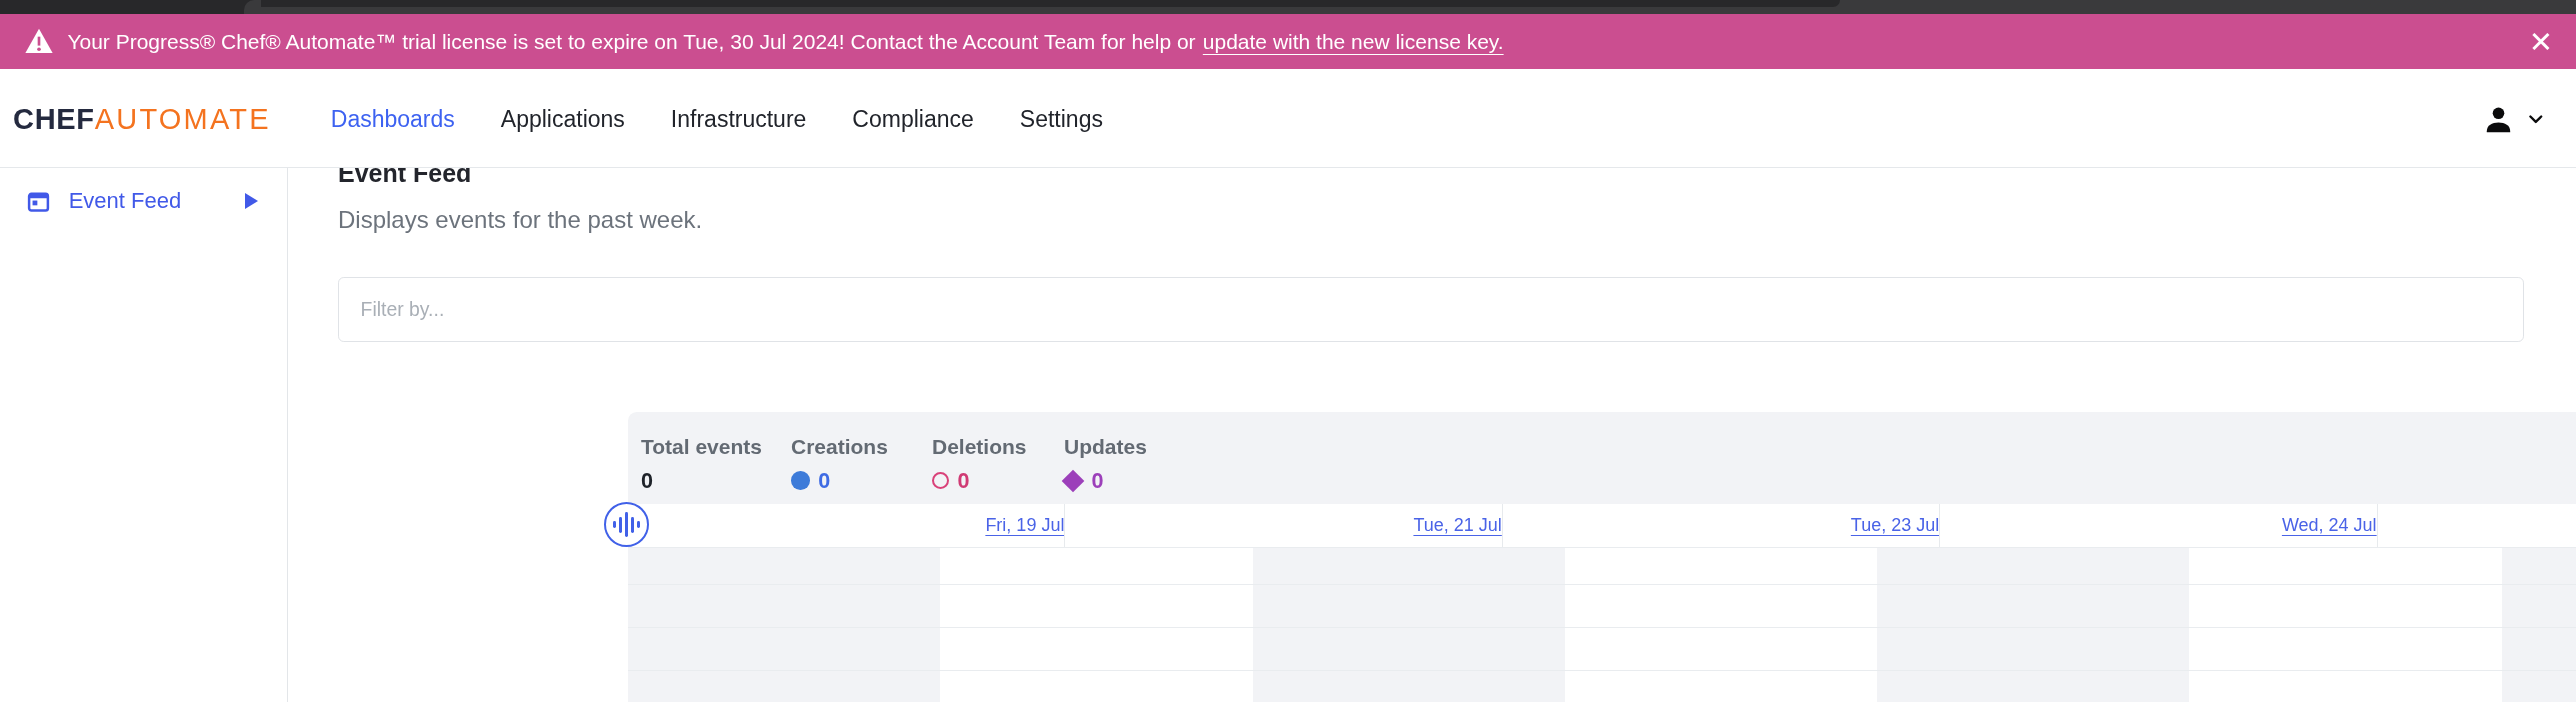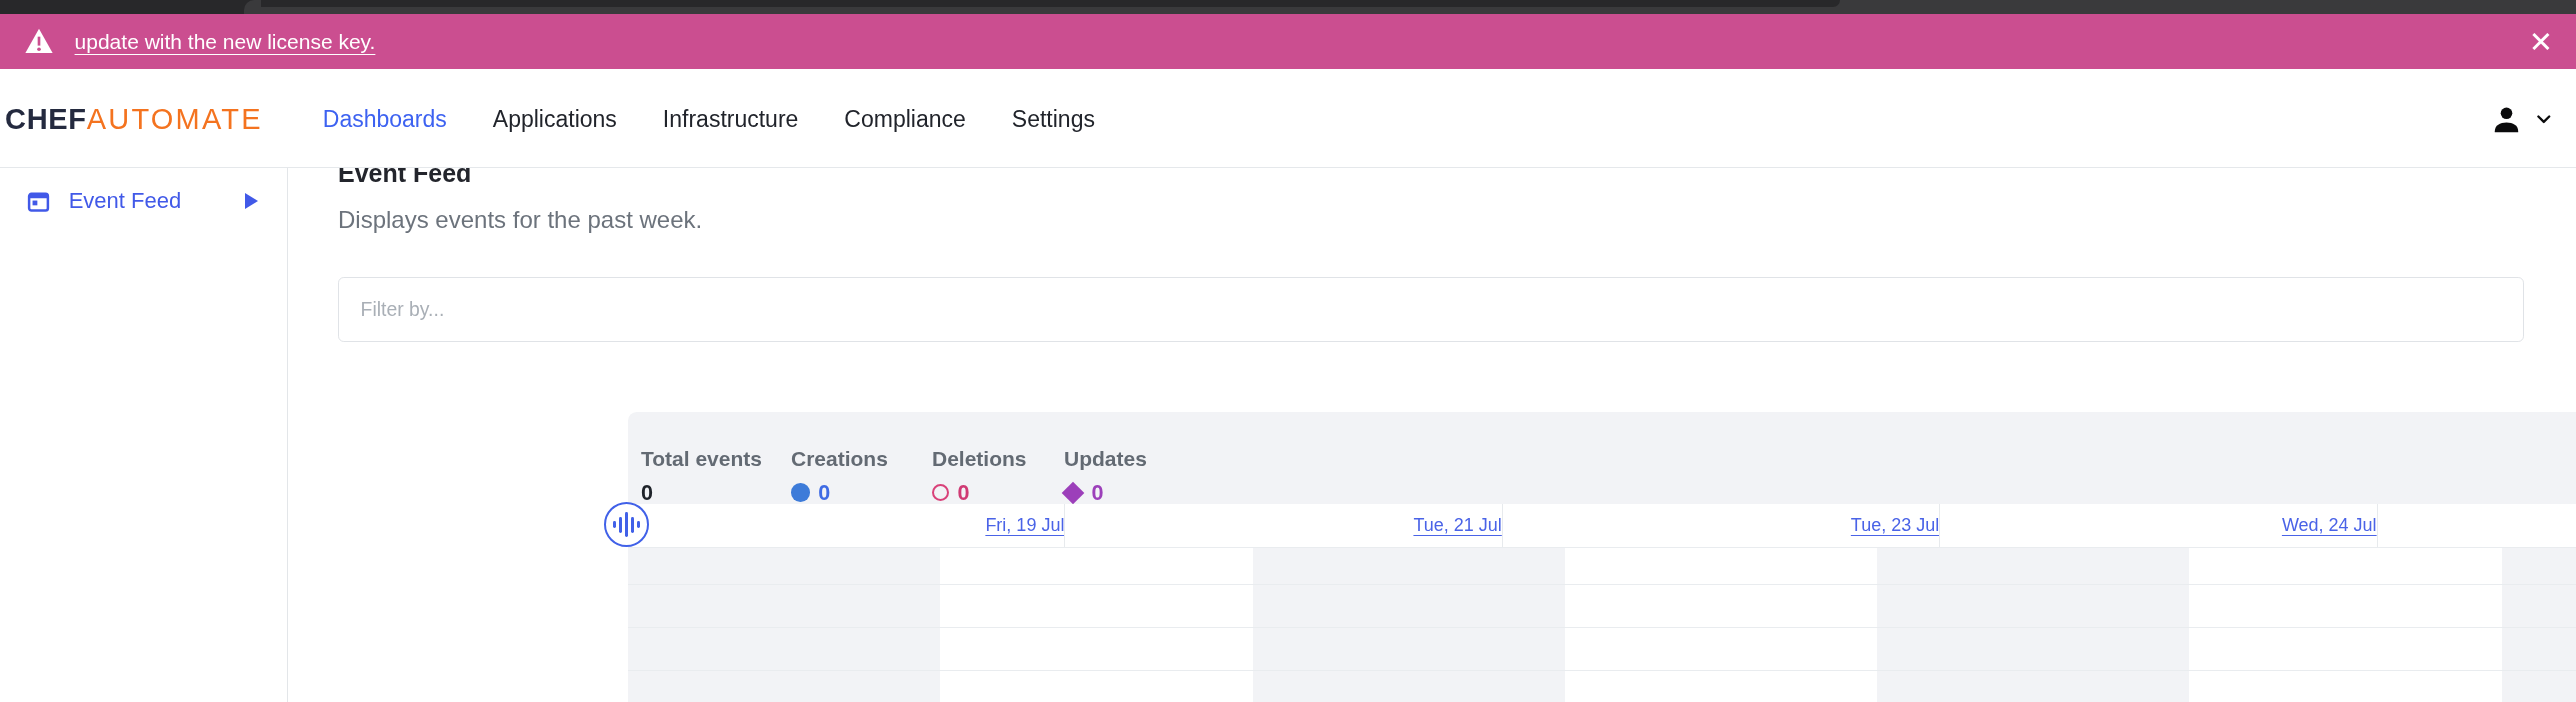--- a/index.html
+++ b/index.html
@@ -19,21 +19,21 @@
             display:flex; align-items:center; padding:0 24.4px; color:#fff; font-size:21px; }
   .banner .warn { width:30px; height:29px; margin-right:13px; flex:0 0 auto; }
   .banner .msg  { white-space:nowrap; }
   .banner a.lic { color:#fff; text-decoration:underline; text-underline-offset:5px;
                   text-decoration-thickness:1.4px; margin-left:7.2px; cursor:pointer; }
   .banner .close { position:absolute; right:23px; top:50%; transform:translateY(-50%);
                    font-size:29px; line-height:1; color:#fff; cursor:pointer; font-weight:400; }
 
   
   .appbar { position:absolute; left:0; top:70px; width:2576px; height:98px; background:#fff;
-            display:flex; align-items:center; padding:0 5px; }
+            display:flex; align-items:center; padding:0 13px; }
   .logo { font-size:29px; letter-spacing:0.7px; white-space:nowrap; margin-right:60px; }
   .logo .chef { color:#242A3F; font-weight:700; }
   .logo .automate { color:#F4731F; font-weight:500; letter-spacing:2.2px; }
   .nav { display:flex; gap:46px; align-items:center; }
   .nav .item { font-size:23px; color:#21242B; cursor:pointer; }
   .nav .item.active { color:#3D62F1; }
   .user-box { margin-left:auto; display:flex; align-items:center; gap:10px; padding-right:16px; }
   .user-box svg { display:block; }
 
   
@@ -53,21 +53,21 @@
   .page-title { font-size:25px; font-weight:700; color:#23252C; margin-top:-11.5px; line-height:33px; }
   .page-sub { font-size:24px; color:#6C737C; margin-top:16px; }
   .filter { margin-top:43px; width:2186px; height:65px; border:1.4px solid #E0E3E7; border-radius:5.8px;
             font-size:19.4px; color:#3a3f45; padding:0 21.6px; outline:none; background:#fff;
             font-family:"Liberation Sans","DejaVu Sans",sans-serif; }
   .filter::placeholder { color:#A9AFB6; }
 
   
   .card { position:absolute; left:339px; top:244px; width:2186px; height:292px; background:#F2F3F6;
           border-radius:8.6px 8.6px 0 0; }
-  .stats { position:absolute; left:13px; top:23px; display:flex;margin-top:12px; }
+  .stats { position:absolute; left:13px; top:23px; display:flex; }
   .stat { padding-right:0; }
   .stat .s-label { font-size:21px; font-weight:600; color:#636A73; margin-bottom:8.6px; }
   .stat .s-value { display:flex; align-items:center; font-size:21.6px; font-weight:600; }
   .stat.w1 { width:150px; } .stat.w2 { width:141px; } .stat.w3 { width:132px; }
   .v-dark { color:#1F232A; }
   .dot-filled { width:18.7px; height:18.7px; border-radius:50%; background:#3D7BD9; margin-right:8.6px; }
   .dot-ring { width:17px; height:17px; border-radius:50%; border:2.2px solid #D94179; margin-right:8.6px; }
   .diamond { width:16px; height:16px; background:#9C3FBA; transform:rotate(45deg); margin:0 10px 0 1.4px; }
   .v-blue { color:#3F6BE4; } .v-pink { color:#D03A74; } .v-purple { color:#9C3FBA; }
 
@@ -97,20 +97,21 @@
   <div class="dark-top"></div>
   <div class="tab-curve"></div>
 </div>
 
 <div class="banner">
   <svg class="warn" viewBox="0 0 24 24">
     <path d="M12 1.5 L23.3 21.5 H0.7 Z" fill="#ffffff"></path>
     <rect x="10.9" y="8" width="2.2" height="7.4" fill="#CB4E90"></rect>
     <circle cx="12" cy="18.4" r="1.5" fill="#CB4E90"></circle>
   </svg>
+  <span class="msg">Your Progress® Chef® Automate™ trial license is set to expire on Tue, 30 Jul 2024! Contact the Account Team for help or</span>
   <a class="lic">update with the new license key.</a>
   <span class="close">✕</span>
 </div>
 
 <div class="appbar">
   <div class="logo">
     <span class="chef">CHEF</span><span class="automate">AUTOMATE</span>
   </div>
   <div class="nav">
     <div class="item active">Dashboards</div>

